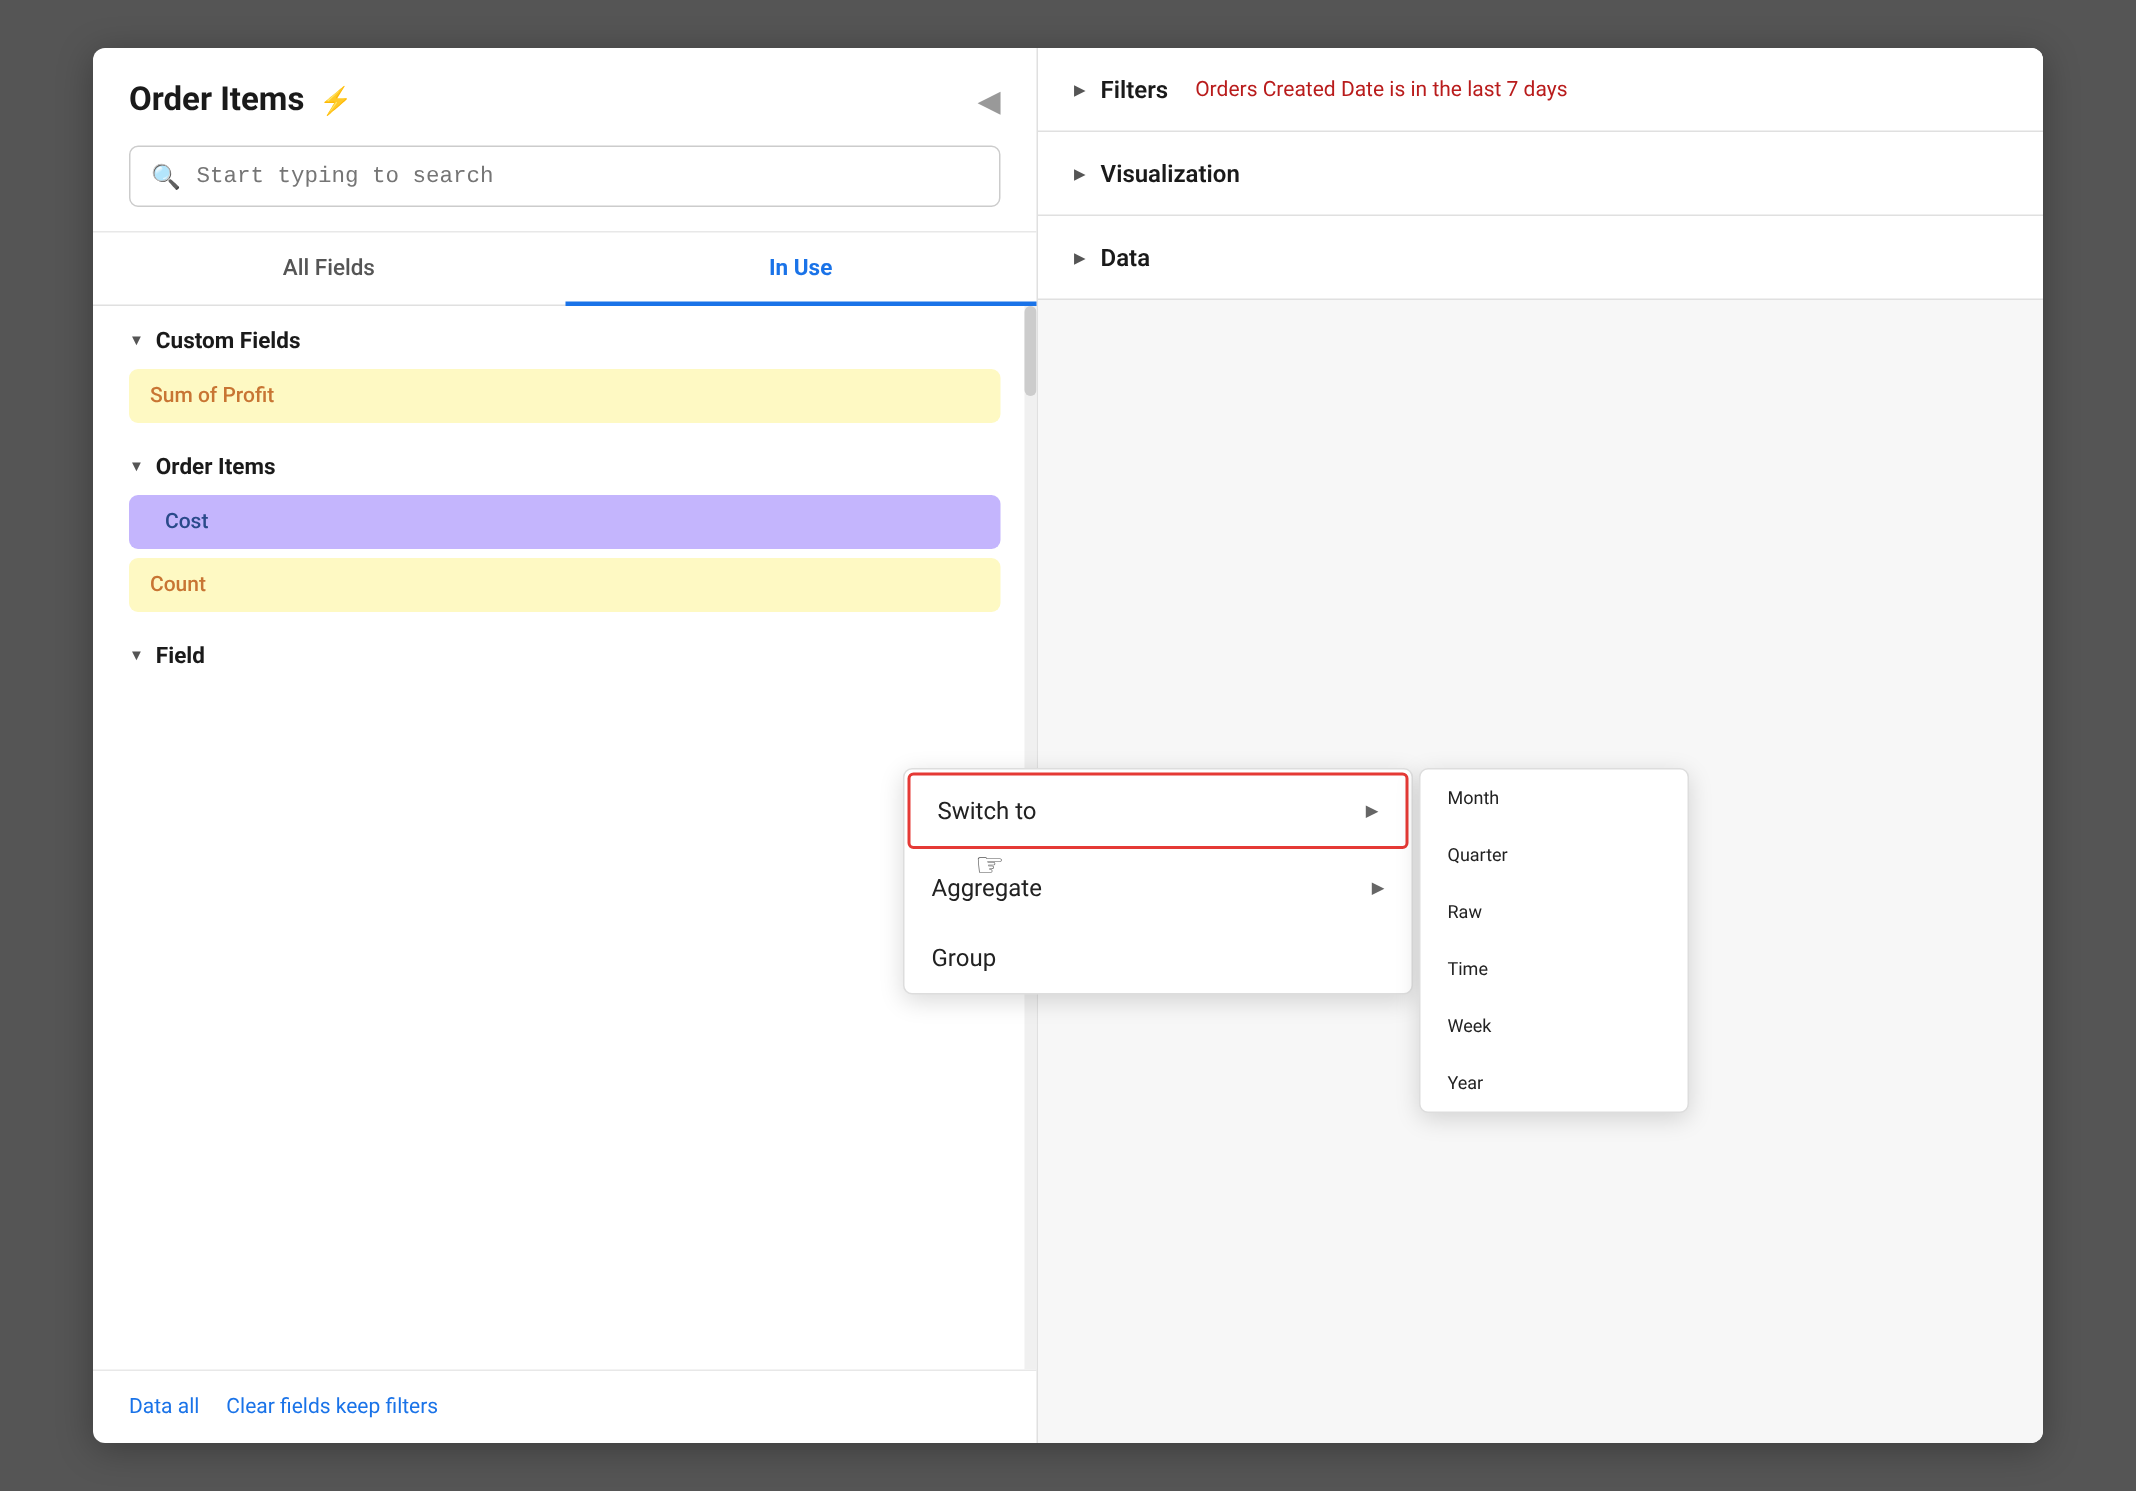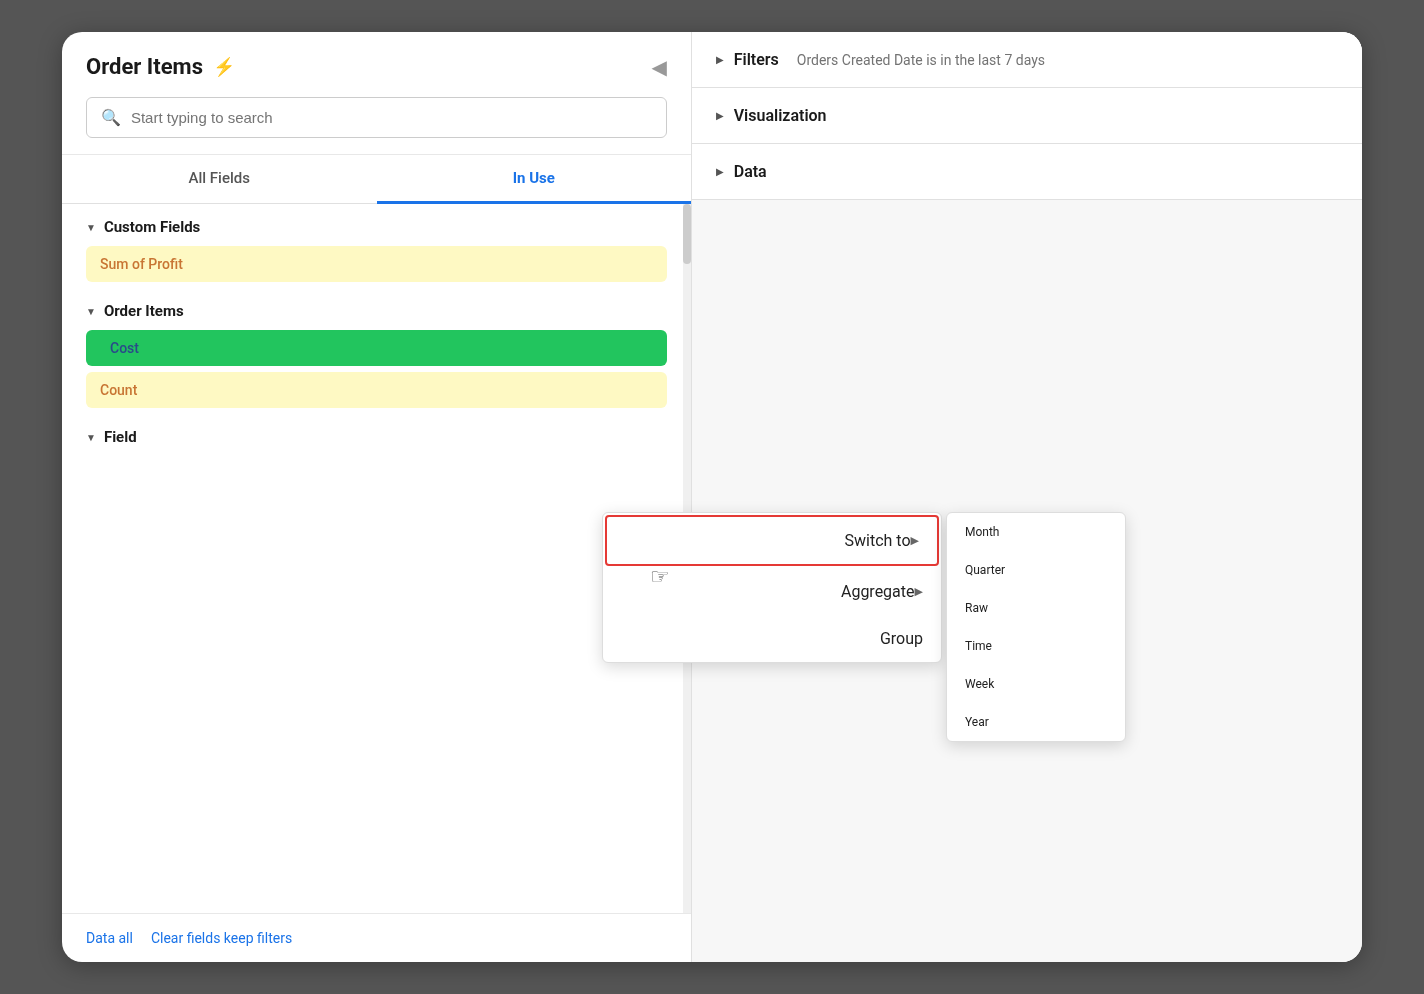--- a/index.html
+++ b/index.html
@@ -6,21 +6,21 @@
     body {
       background: #555;
       display: flex;
       justify-content: center;
       align-items: center;
       min-height: 100vh;
       font-family: -apple-system, BlinkMacSystemFont, 'Segoe UI', Roboto, sans-serif;
     }
     .window {
       background: #fff;
-      border-radius: 20px;
+      border-radius: 8px;
       width: 1300px;
       height: 930px;
       display: flex;
       flex-direction: row;
       overflow: hidden;
       box-shadow: 0 4px 24px rgba(0,0,0,0.3);
       position: relative;
     }
     
     .left-panel {
@@ -89,20 +89,21 @@
       color: #aaa;
       font-size: 16px;
     }
     .search-input {
       border: none;
       outline: none;
       font-size: 15px;
       color: #999;
       width: 100%;
       background: transparent;
+      font-family: Liberation Mono, monospace;
     }
     
     .tabs-row {
       display: flex;
       border-bottom: 1px solid #e0e0e0;
     }
     .tab {
       flex: 1;
       text-align: center;
       padding: 14px 0;
@@ -165,21 +166,21 @@
       margin-bottom: 6px;
       font-size: 14px;
       font-weight: 500;
       cursor: pointer;
     }
     .field-item.custom {
       background: #fef9c3;
       color: #c87533;
     }
     .field-item.dimension {
-      background: #22c55e;
+      background: #c4b5fd;
       color: #2a4a8a;
       padding-left: 24px;
     }
     .field-item.with-controls {
       display: flex;
       align-items: center;
       justify-content: space-between;
       background: #eef2f9;
       color: #2a4a8a;
     }
@@ -238,21 +239,21 @@
       padding: 18px 24px;
       cursor: pointer;
     }
     .right-section-title {
       font-size: 16px;
       font-weight: 600;
       color: #1a1a1a;
     }
     .right-section-subtitle {
       font-size: 14px;
-      color: #737373;
+      color: #b91c1c;
       margin-left: 8px;
     }
     .right-section-arrow {
       font-size: 10px;
       color: #555;
     }
     
     .context-menu-overlay {
       position: absolute;
       left: 540px;
@@ -266,21 +267,21 @@
       background: #fff;
       border: 1px solid #ddd;
       border-radius: 6px;
       box-shadow: 0 4px 16px rgba(0,0,0,0.15);
       min-width: 340px;
       overflow: hidden;
     }
     .context-menu-item {
       display: flex;
       align-items: center;
-      justify-content: flex-end;
+      justify-content: space-between;
       padding: 14px 18px;
       font-size: 16px;
       color: #222;
       cursor: pointer;
     }
     .context-menu-item.highlighted {
       border: 2.5px solid #e53935;
       border-radius: 4px;
       background: #fff;
       margin: 2px 2px;

